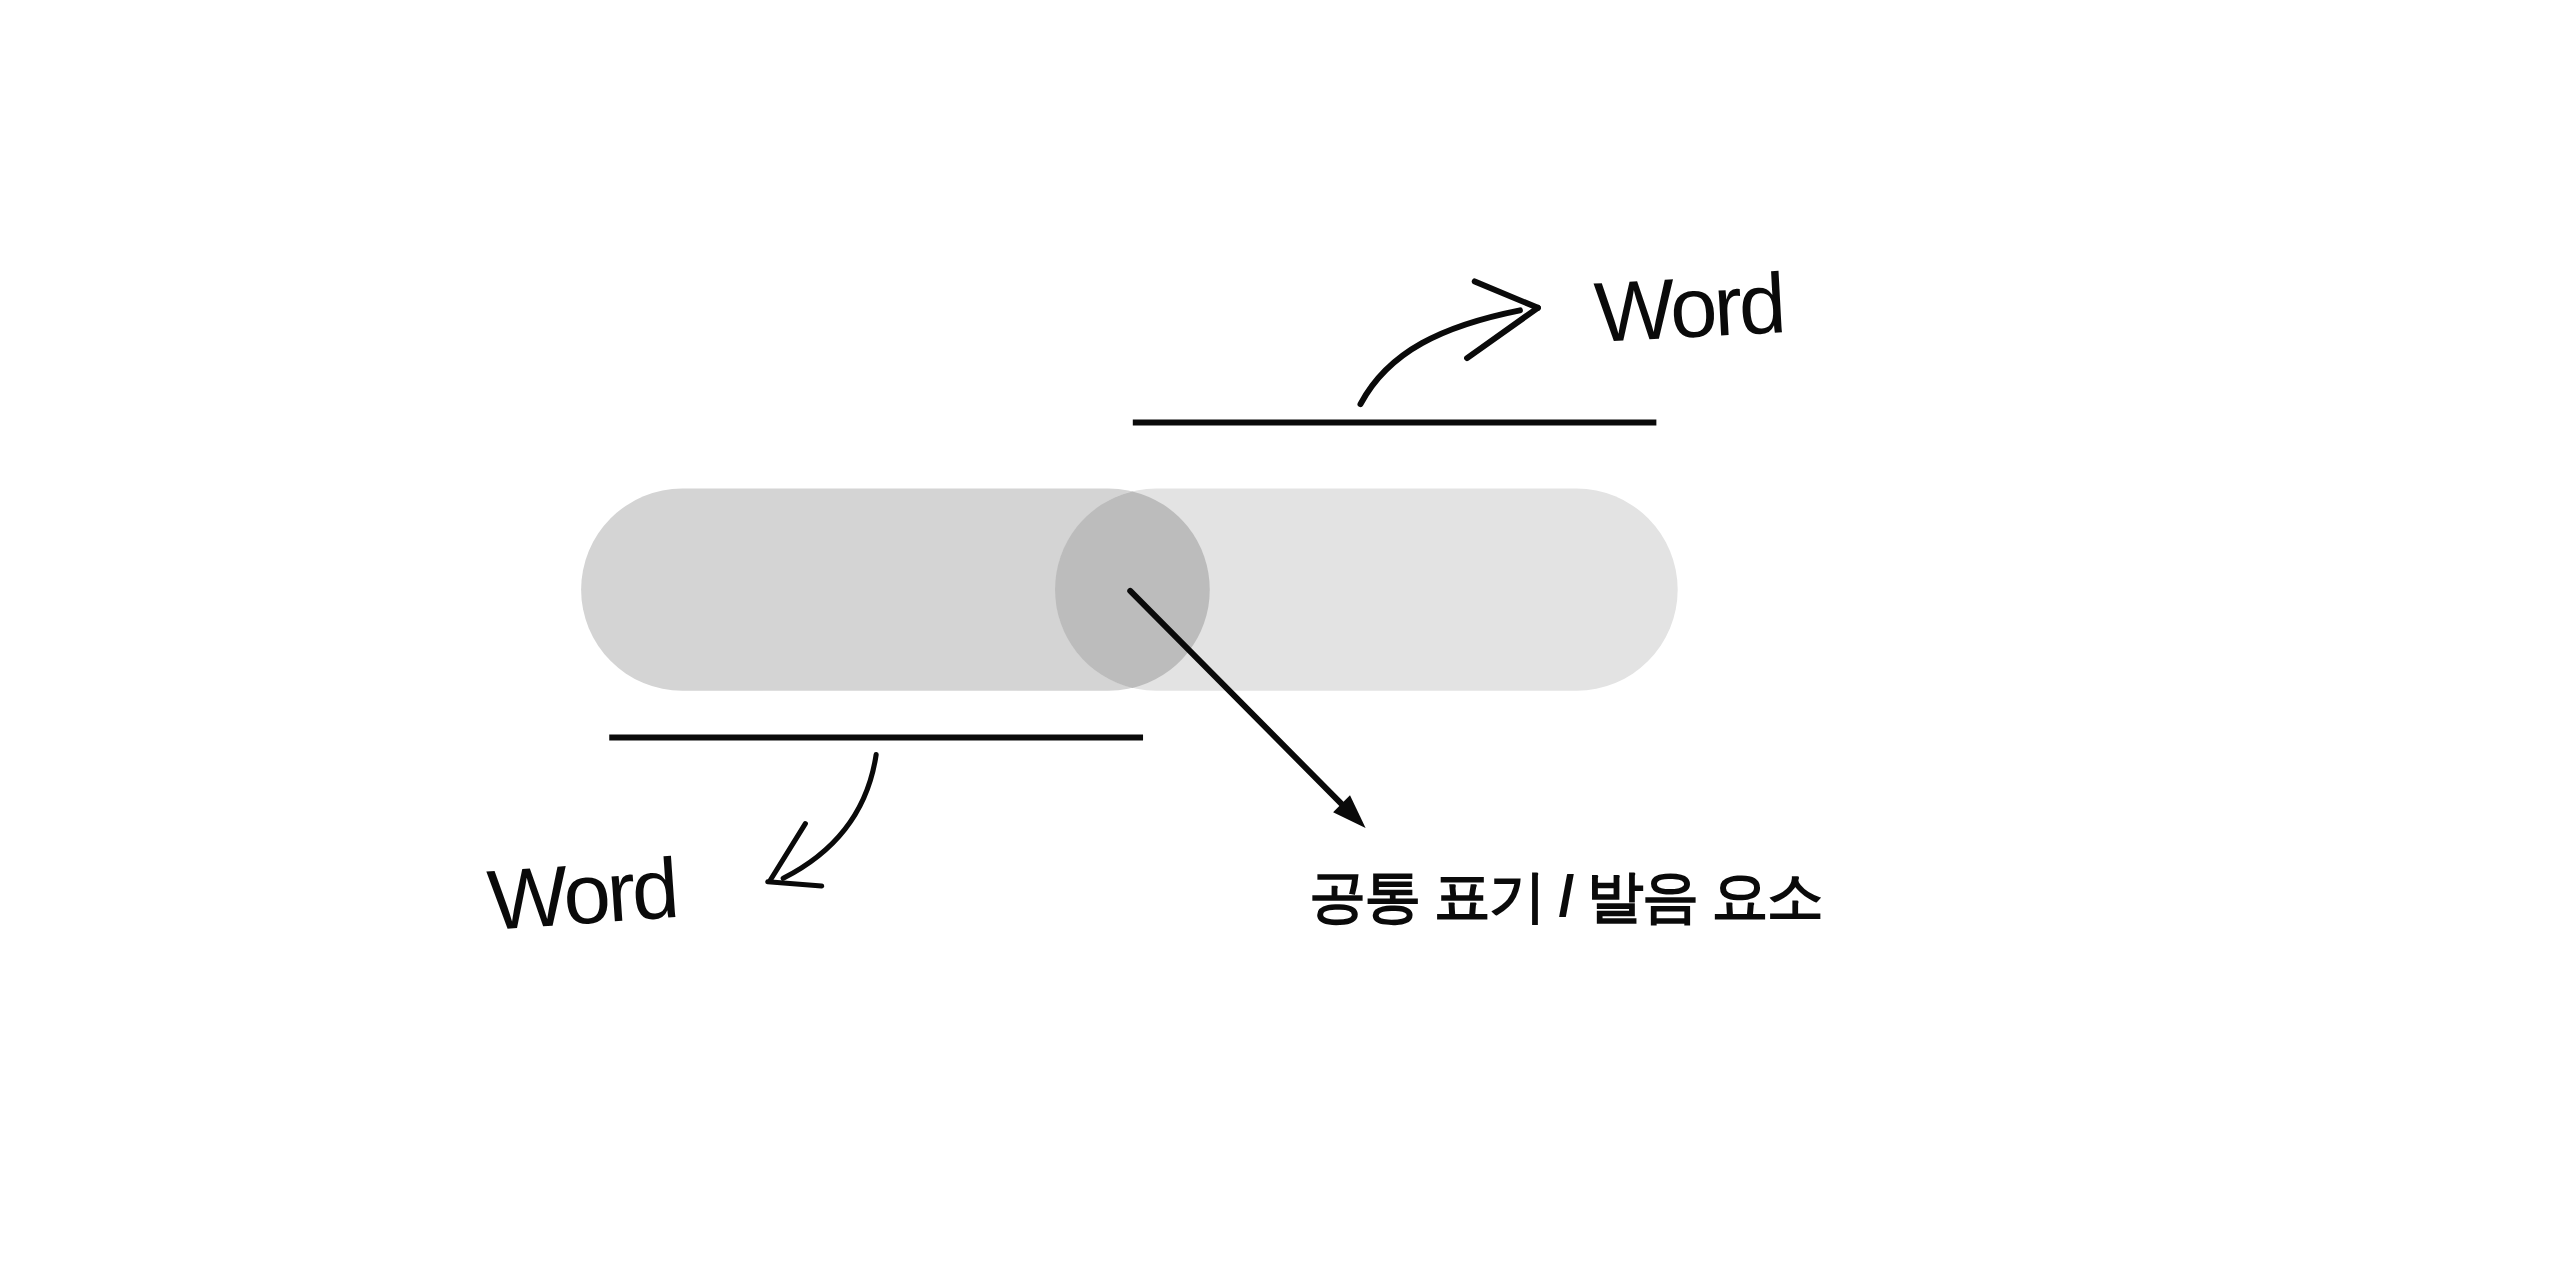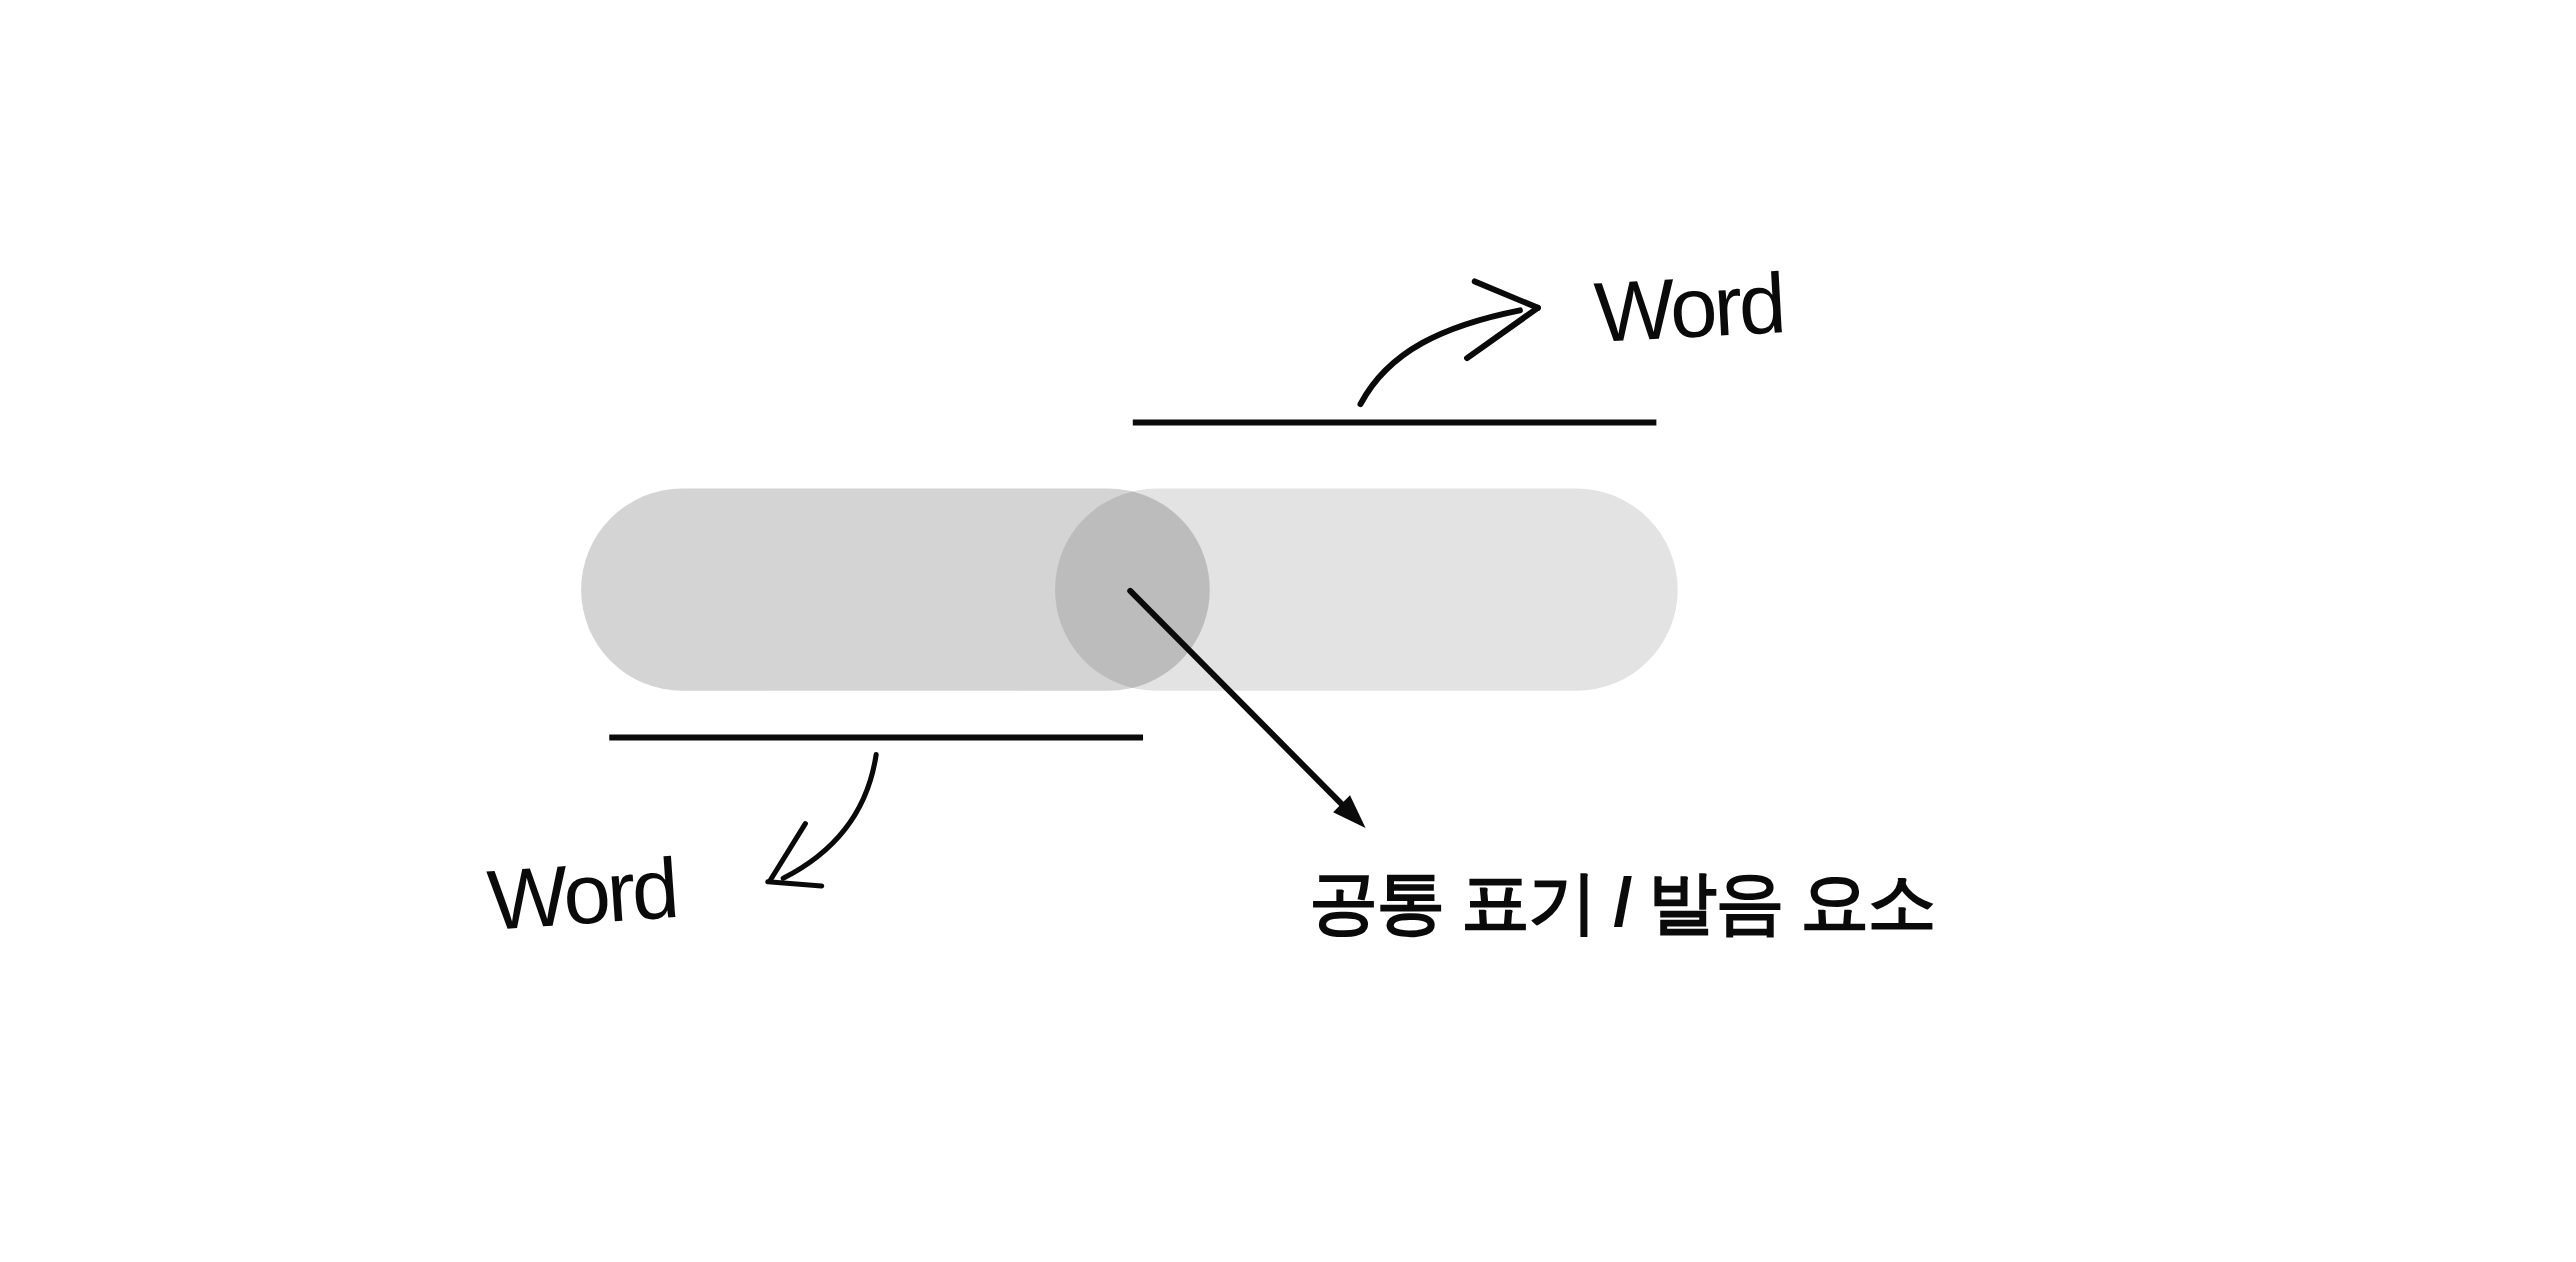--- a/index.html
+++ b/index.html
@@ -43,21 +43,21 @@
 
   .word-label.bottom {
     left: 491px;
     top: 858px;
     transform: rotate(-4deg);
   }
 
   .overlap-label {
     left: 1309px;
     top: 868px;
-    font-size: 69px;
+    font-size: 57px;
     font-weight: 700;
     letter-spacing: -1.7px;
   }
 </style>
 </head>
 <body>
 
 <div class="canvas" style="background-color: rgb(255, 255, 255);">
 
   <svg class="diagram-svg" viewBox="0 0 3020 1480">

